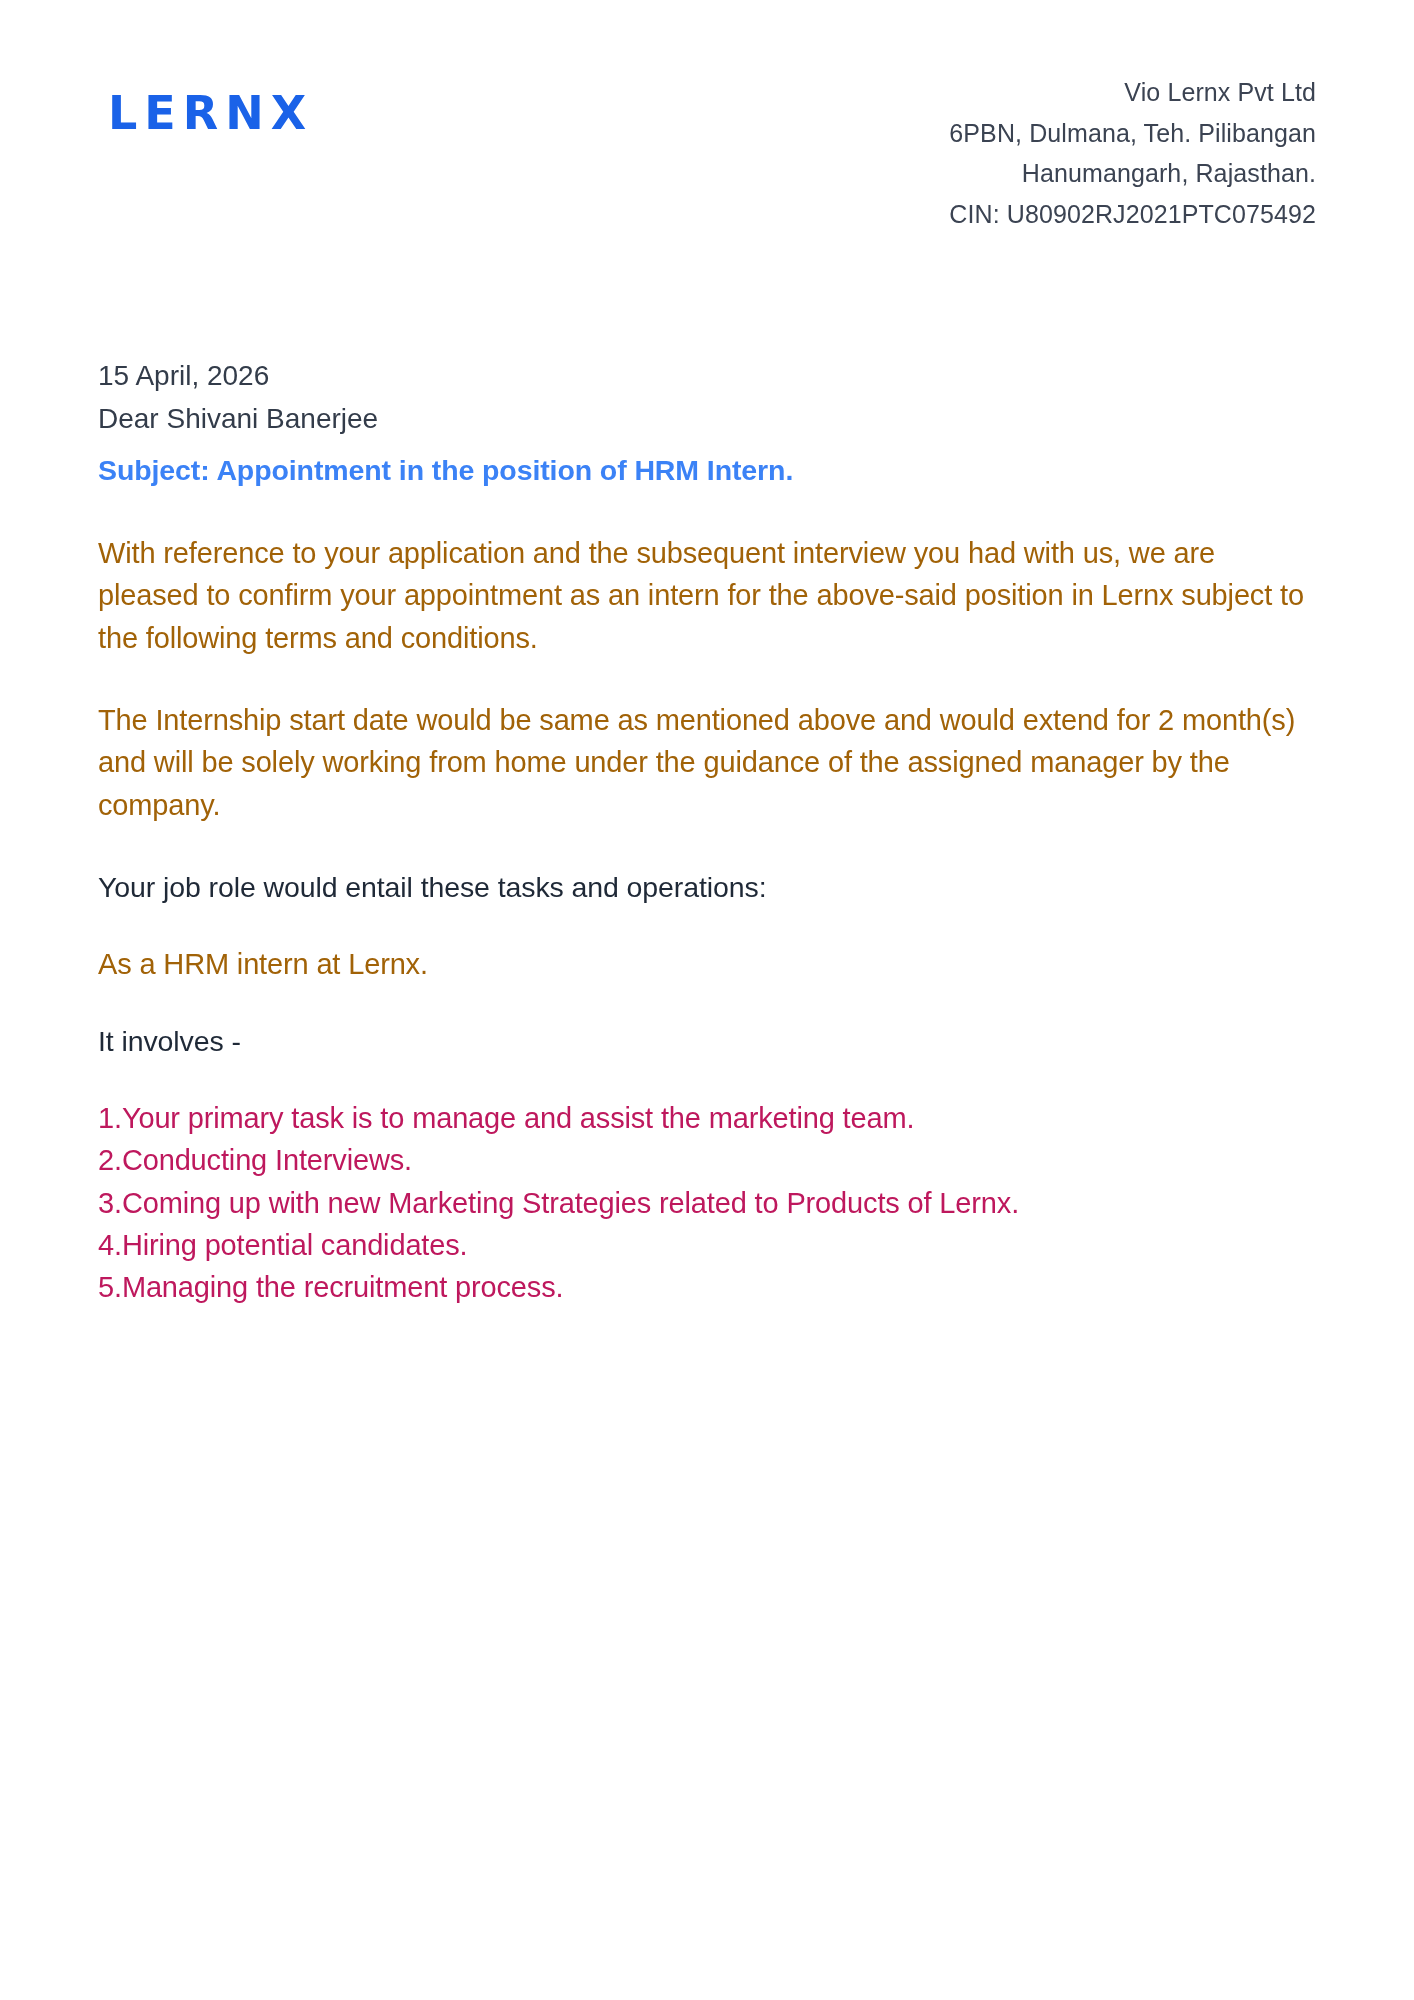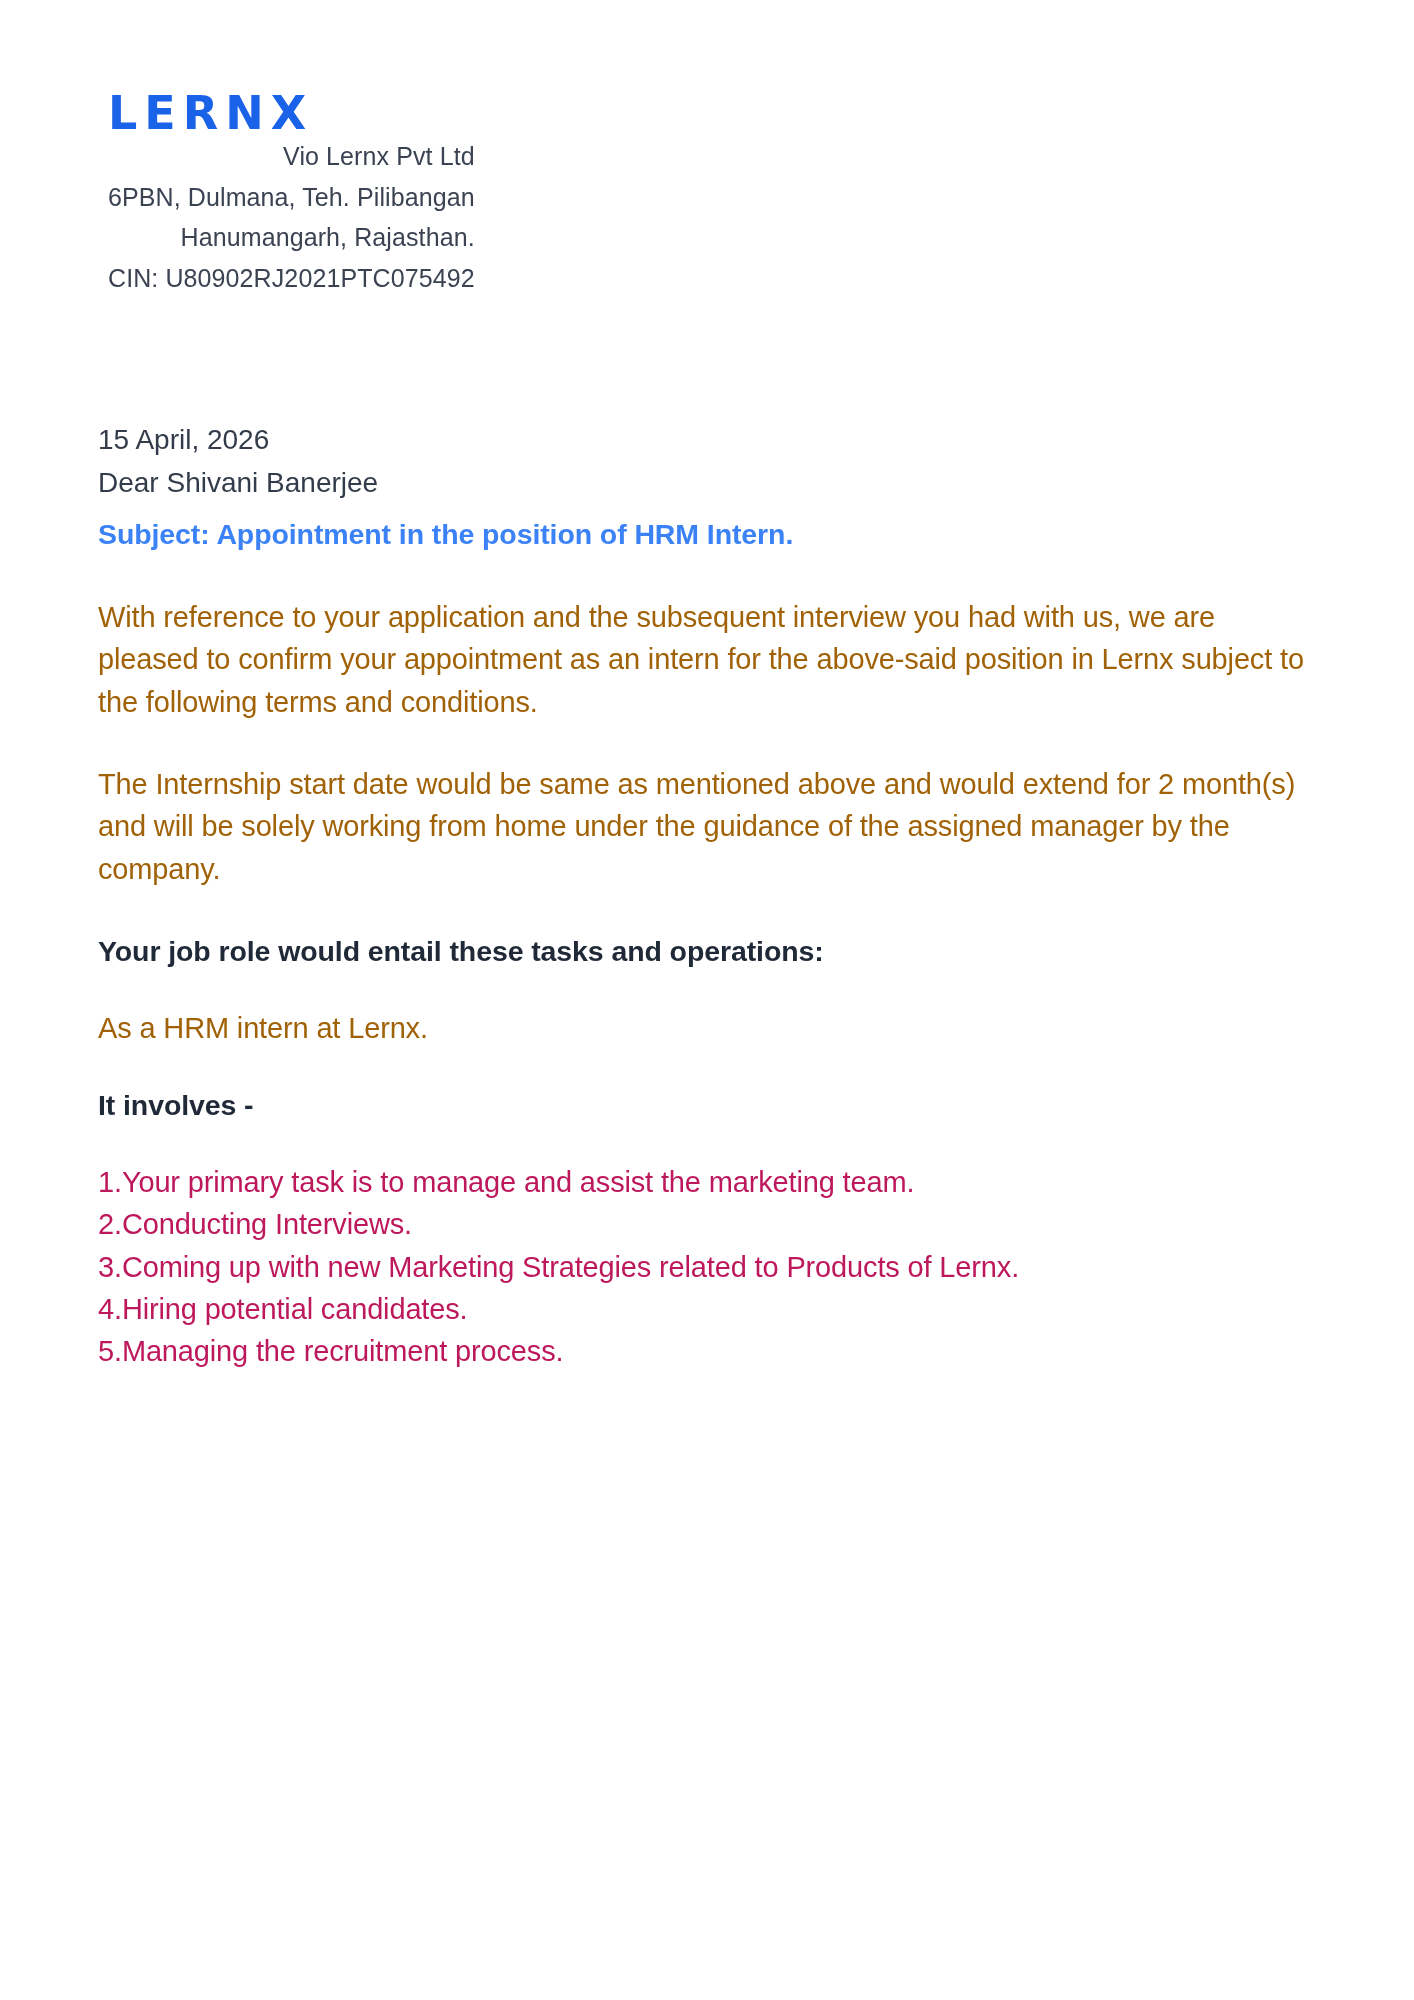--- a/index.html
+++ b/index.html
@@ -22,21 +22,20 @@
     padding: 0;
     background: #ffffff;
   }
 
   
   .letterhead {
     display: flex;
     justify-content: space-between;
     align-items: flex-start;
     padding: 72px 98px 0 108px;
-    flex-direction: column;
   }
   .logo {
     font-family: "DejaVu Sans", sans-serif;
     font-weight: 700;
     font-size: 46px;
     letter-spacing: 7px;
     color: #1a62e8;
     line-height: 1;
     margin-top: 18px;
     user-select: none;
@@ -74,21 +73,21 @@
   p.para {
     margin: 0;
     font-size: 29px;
     line-height: 1.46;
     color: #a16207;
     letter-spacing: -0.15px;
   }
   .gap { height: 40px; }
   .gap-sm { height: 34px; }
   .bold-head {
-    font-weight: 700;
+    font-weight: 400;
     font-size: 28.5px;
     color: #1f2937;
     letter-spacing: -0.1px;
   }
   .list-block {
     font-size: 29px;
     line-height: 1.46;
     color: #be185d;
     letter-spacing: -0.15px;
   }

